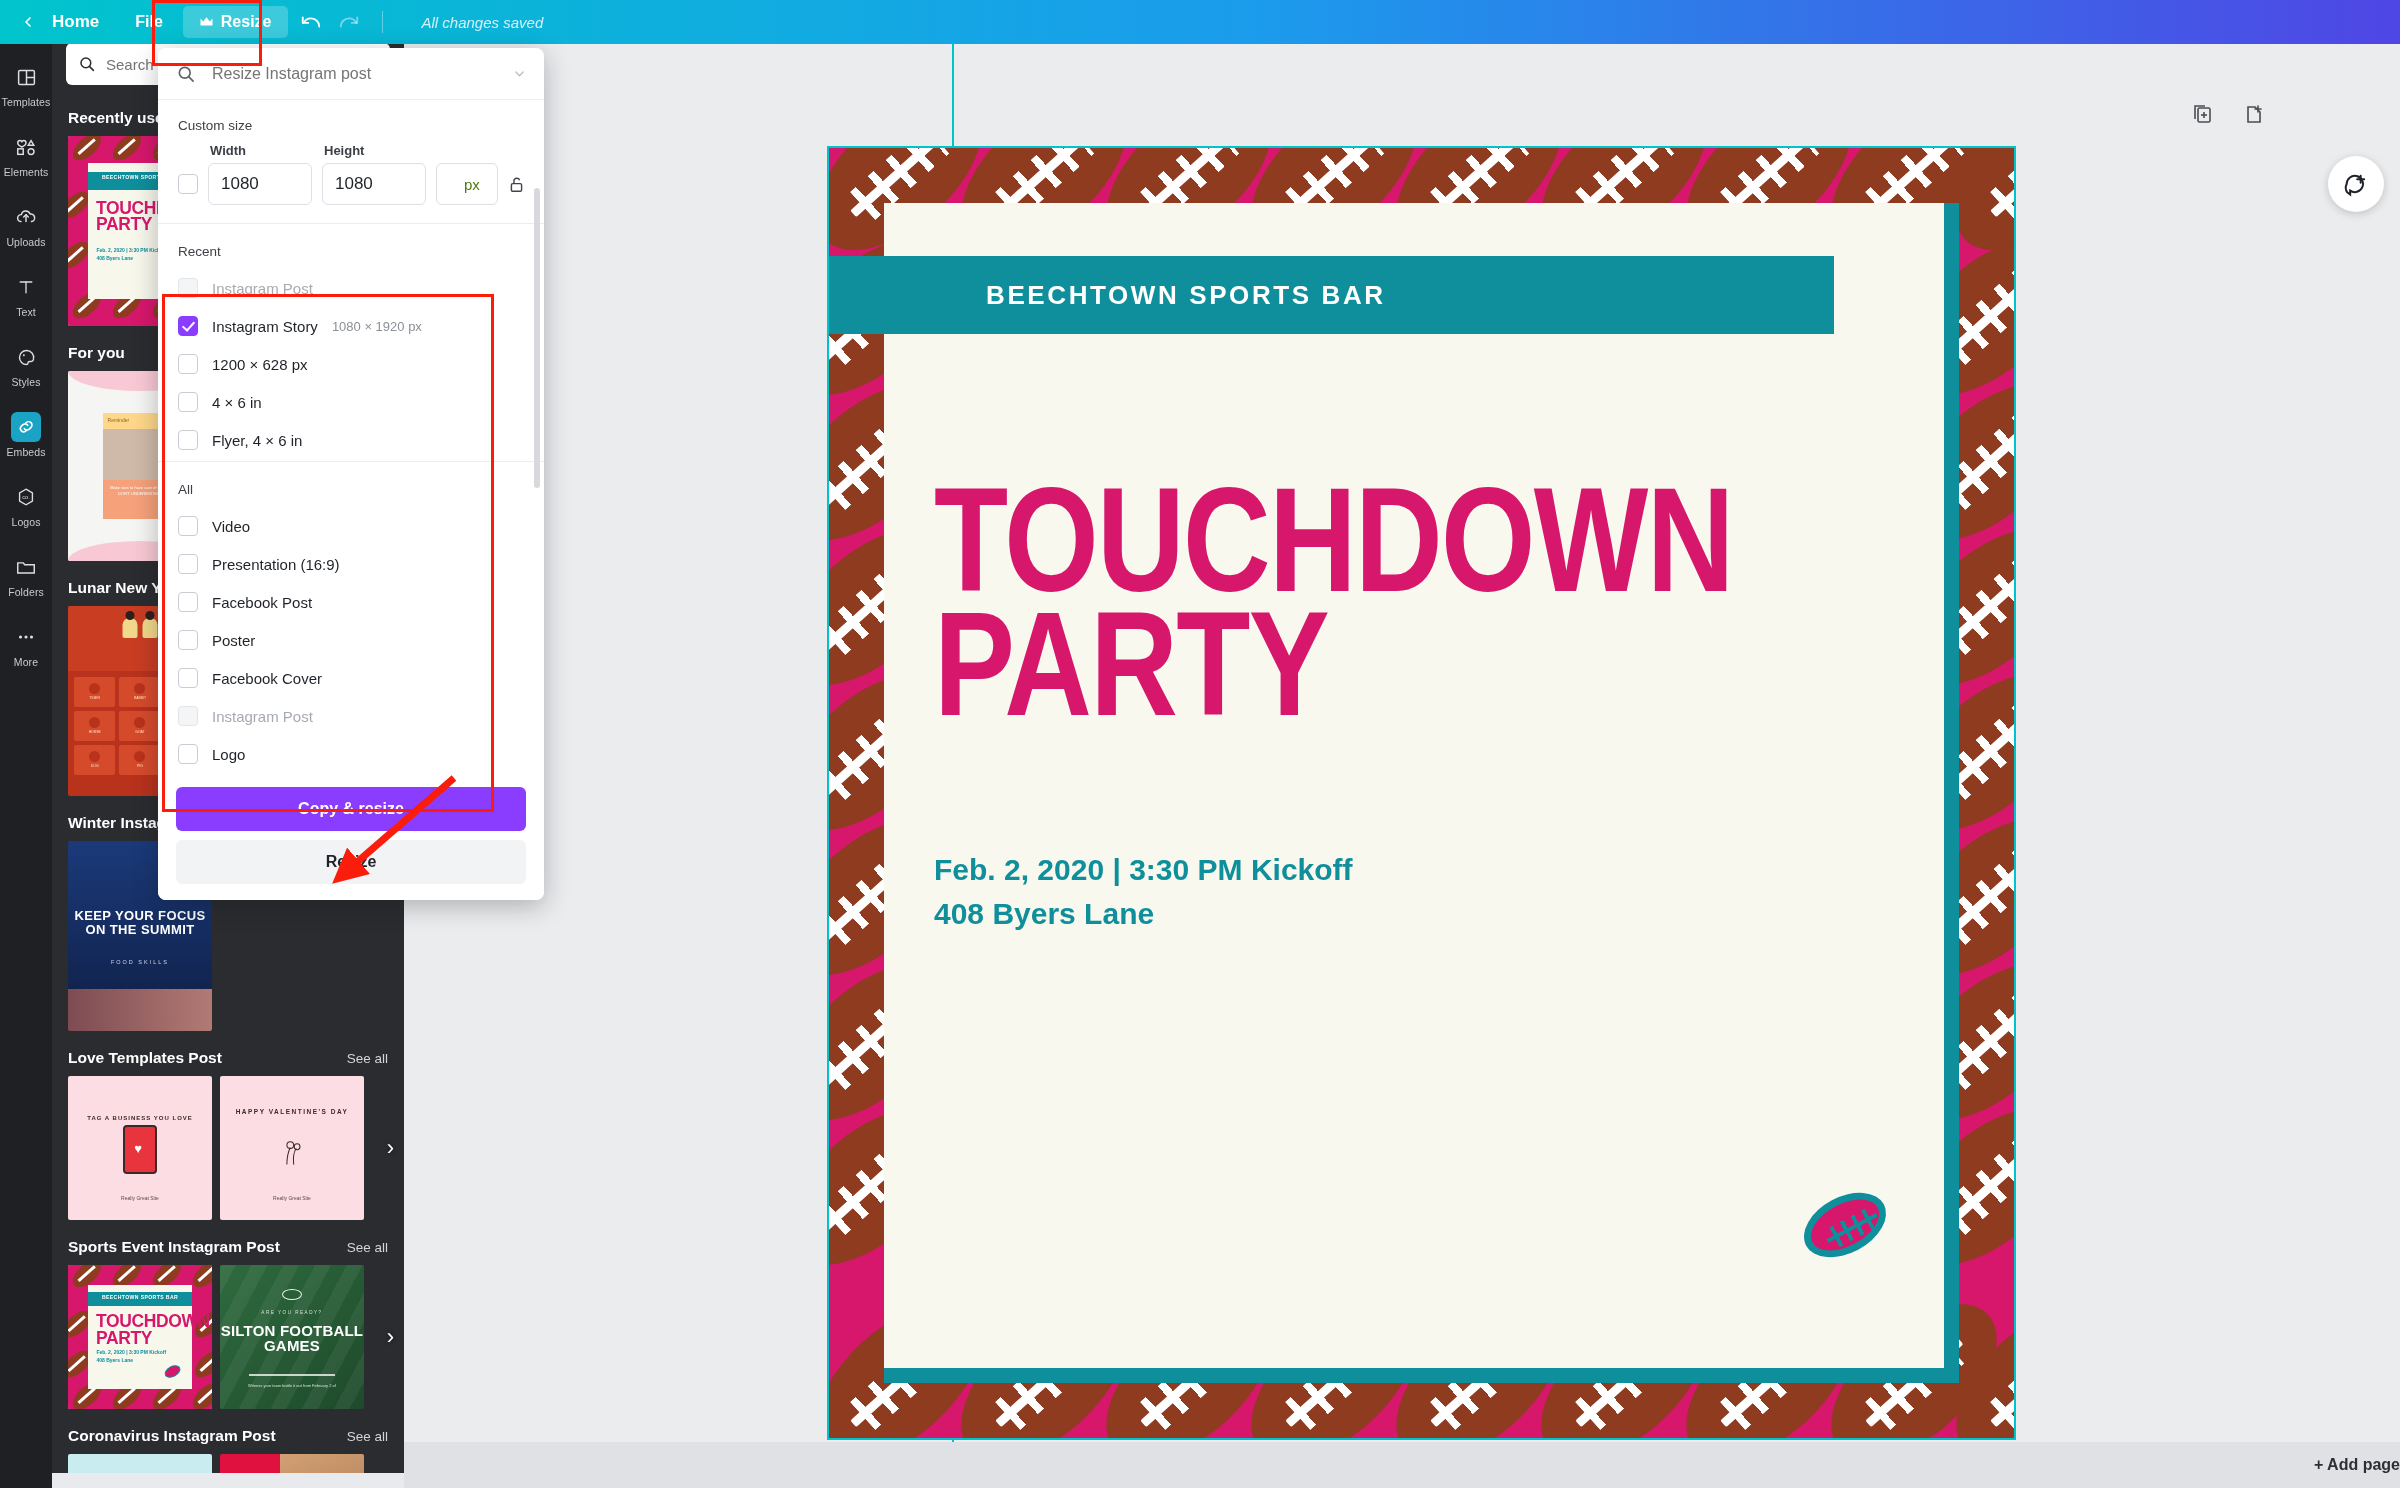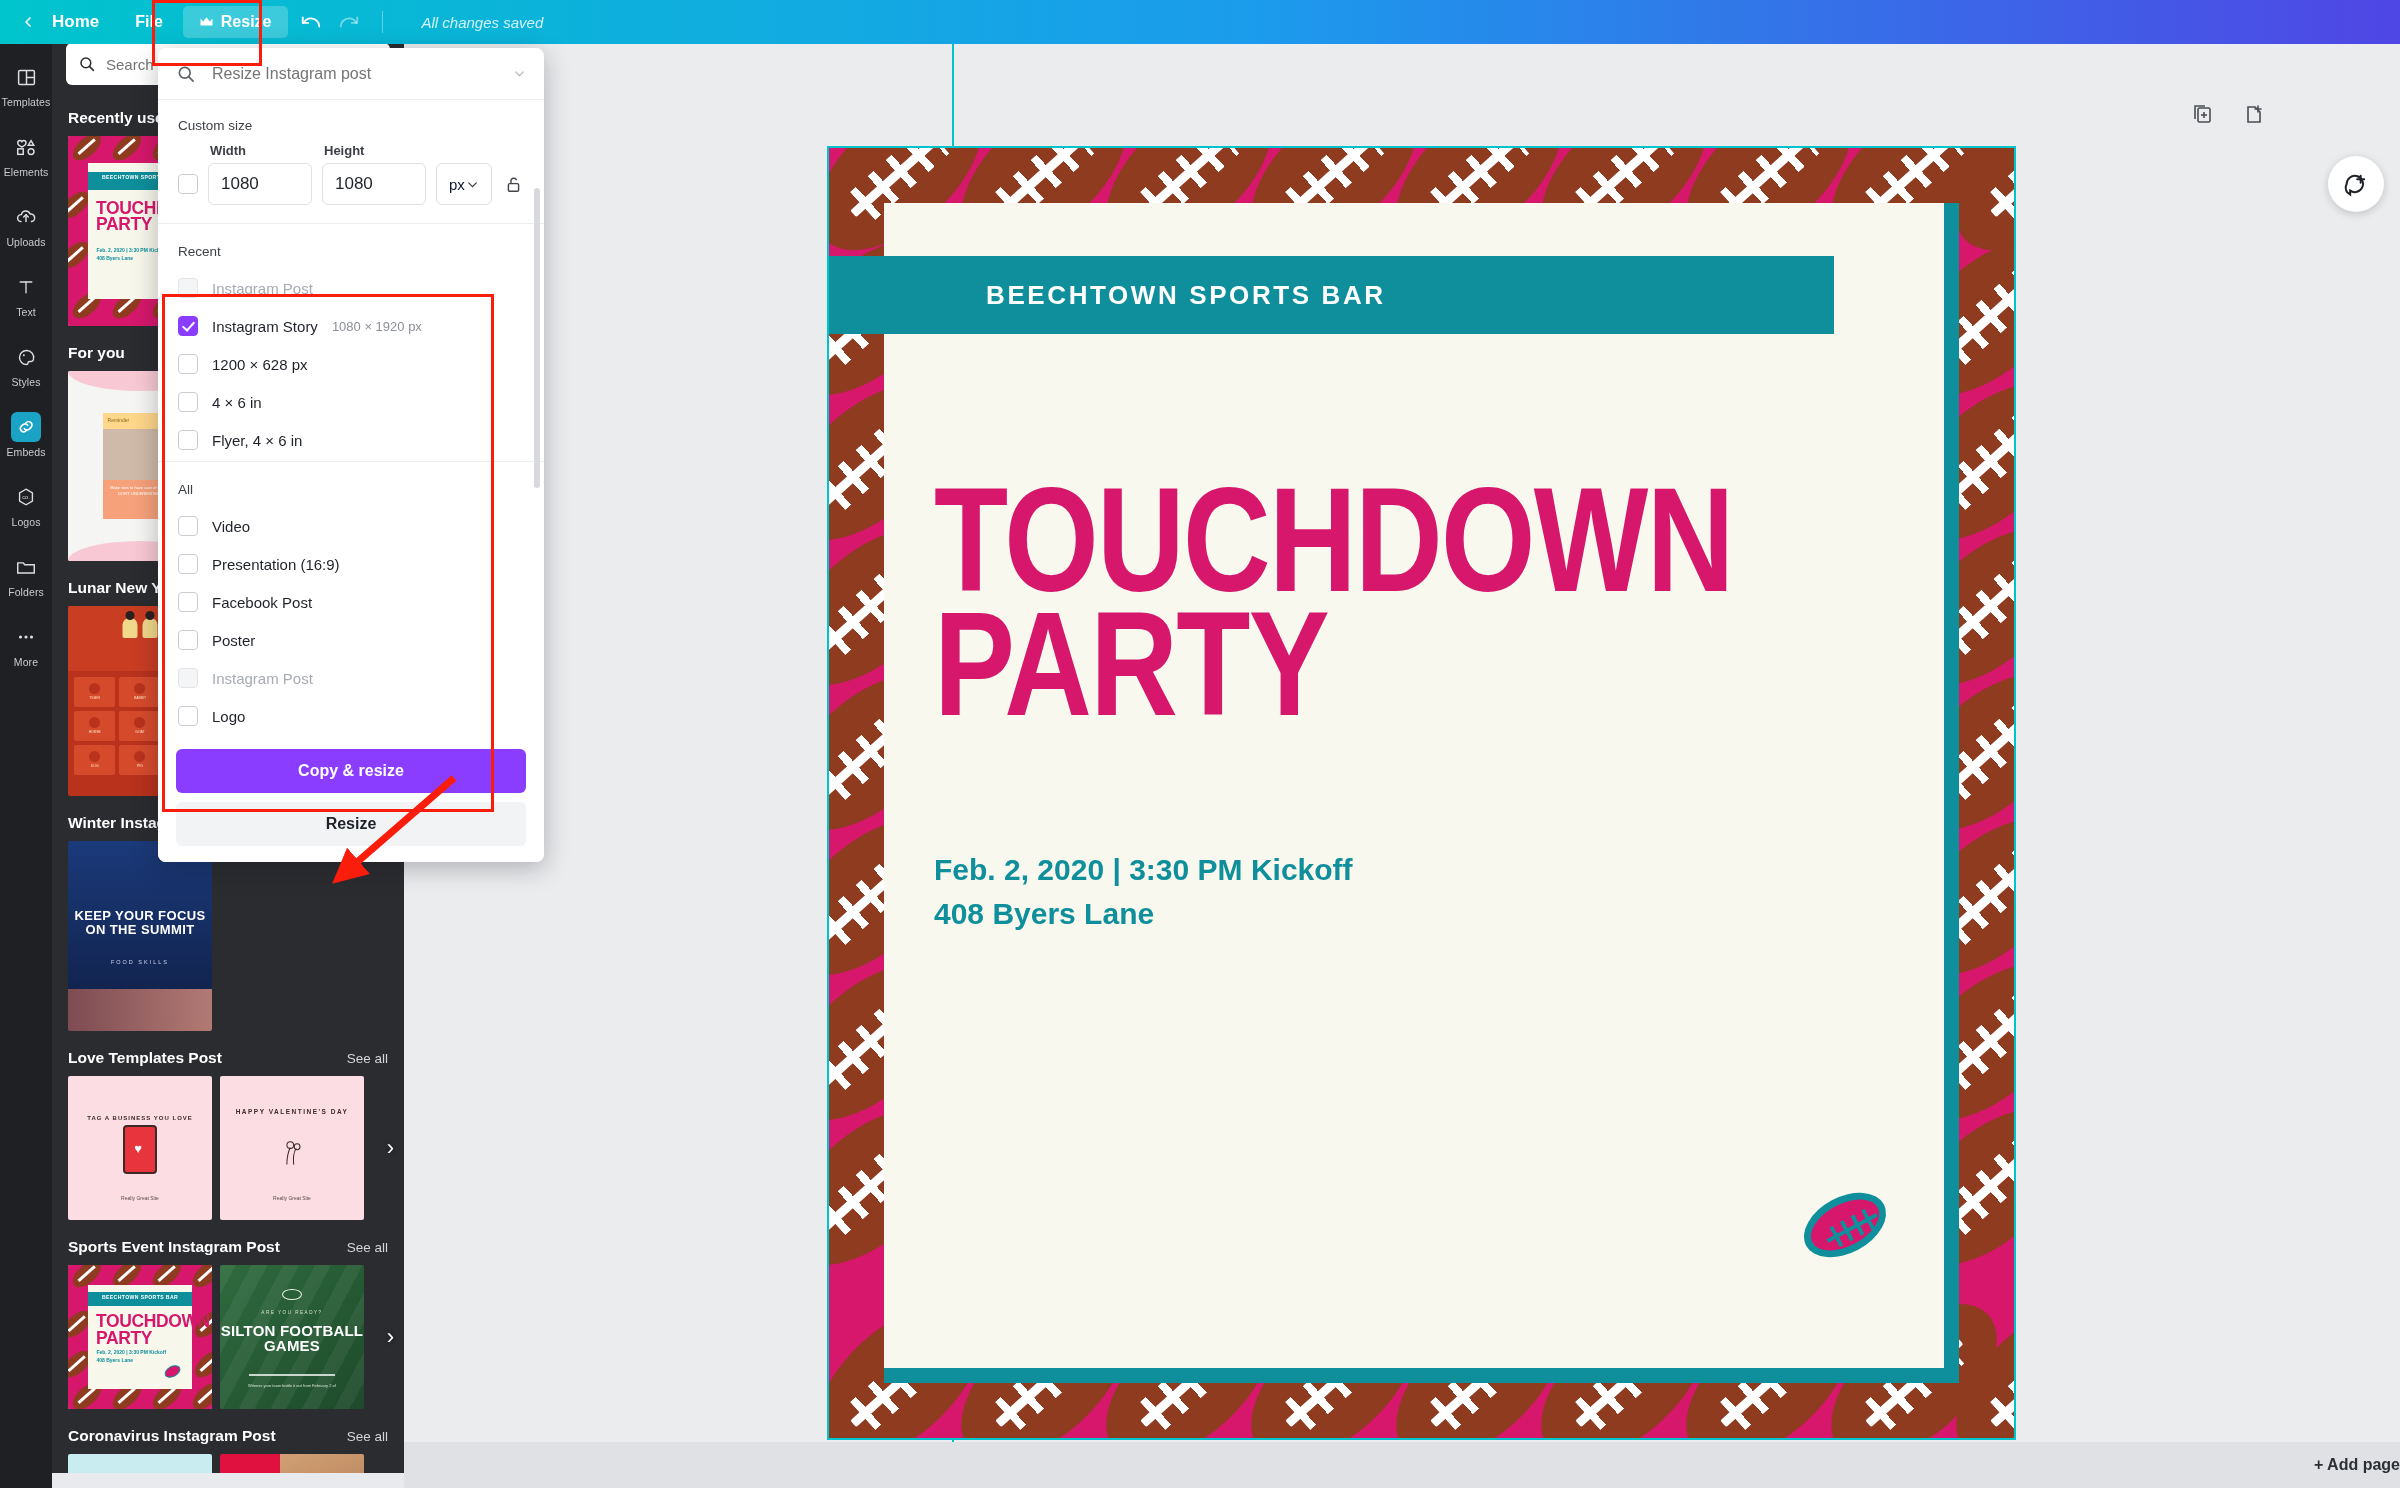--- a/index.html
+++ b/index.html
@@ -172,22 +172,22 @@
     border: solid #fff; border-width: 0 2.4px 2.4px 0; transform: rotate(42deg);
   }
   .dd-chk.muted { border-color: #e2e4e8; background: #f4f5f7; }
   .dd-input {
     width: 104px; height: 42px; border: 1.4px solid #dcdfe4; border-radius: 6px;
     font-size: 17px; color: #1f2329; padding: 0 12px; outline: none;
     font-family: "Liberation Sans", sans-serif;
   }
   .dd-unit {
     width: 62px; height: 42px; border: 1.4px solid #dcdfe4; border-radius: 6px;
-    display: flex; align-items: center; justify-content: space-between; padding: 0 12px;
-    font-size: 15px; color: #0f172a; cursor: pointer;
+    display: flex; align-items: center; justify-content: space-between; padding: 0 27px;
+    font-size: 15px; color: #4d7c0f; cursor: pointer;
   }
   .dd-lock { width: 26px; display:flex; align-items:center; justify-content:center; cursor:pointer; }
   .dd-divider { height: 1px; background: #ecedef; margin: 2px 0; }
   .dd-row {
     display: flex; align-items: center; gap: 14px; padding: 6px 20px; height: 38px; cursor: pointer;
   }
   .dd-row .nm { font-size: 15px; color: #1f2329; }
   .dd-row.muted .nm { color: #a6aab1; }
   .dd-row .dim { font-size: 13px; color: #8b8f96; }
   .dd-more { font-size: 15px; color: #1f2329; padding: 10px 20px 16px 20px; cursor: pointer; }
@@ -800,20 +800,24 @@
         <span class="nm">Presentation (16:9)</span>
       </div>
       <div class="dd-row">
         <span class="dd-chk"></span>
         <span class="nm">Facebook Post</span>
       </div>
       <div class="dd-row">
         <span class="dd-chk"></span>
         <span class="nm">Poster</span>
       </div>
+      <div class="dd-row">
+        <span class="dd-chk"></span>
+        <span class="nm">Facebook Cover</span>
+      </div>
       <div class="dd-row muted">
         <span class="dd-chk muted"></span>
         <span class="nm">Instagram Post</span>
       </div>
       <div class="dd-row">
         <span class="dd-chk"></span>
         <span class="nm">Logo</span>
       </div>
 
       <div class="dd-scrollbar"></div>

